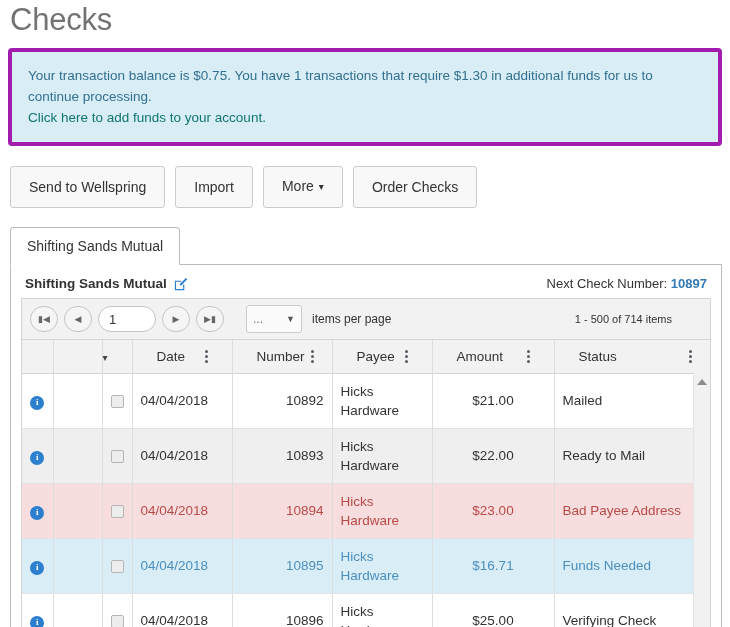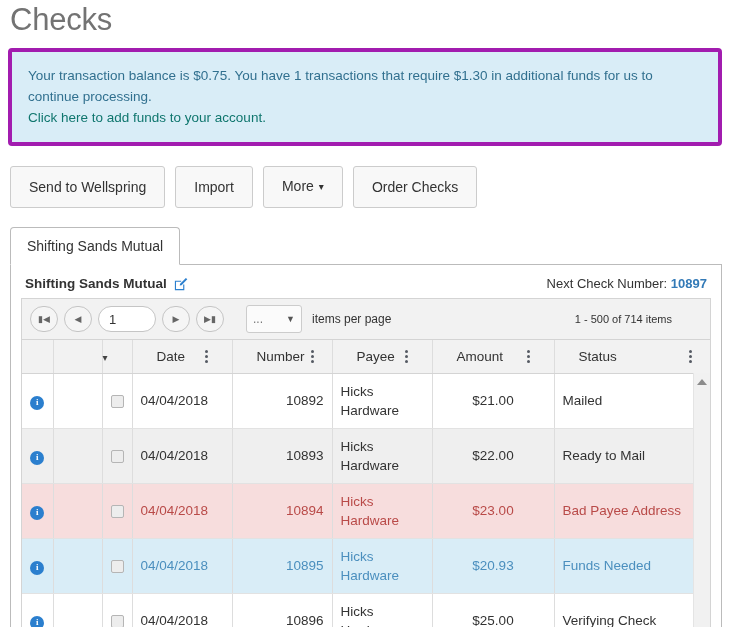--- a/index.html
+++ b/index.html
@@ -447,21 +447,21 @@
                 <td class="c-amount">$23.00</td>
                 <td class="c-status">Bad Payee Address</td>
               </tr>
               <tr class="row-info">
                 <td class="c-info"><span class="info-icon">i</span></td>
                 <td class="c-blank"></td>
                 <td class="c-check"><span class="cb"></span></td>
                 <td class="c-date">04/04/2018</td>
                 <td class="c-number">10895</td>
                 <td class="c-payee">Hicks Hardware</td>
-                <td class="c-amount">$20.93</td>
+                <td class="c-amount">$16.71</td>
                 <td class="c-status">Funds Needed</td>
               </tr>
               <tr class="row-white">
                 <td class="c-info"><span class="info-icon">i</span></td>
                 <td class="c-blank"></td>
                 <td class="c-check"><span class="cb"></span></td>
                 <td class="c-date">04/04/2018</td>
                 <td class="c-number">10896</td>
                 <td class="c-payee">Hicks Hardware</td>
                 <td class="c-amount">$25.00</td>

